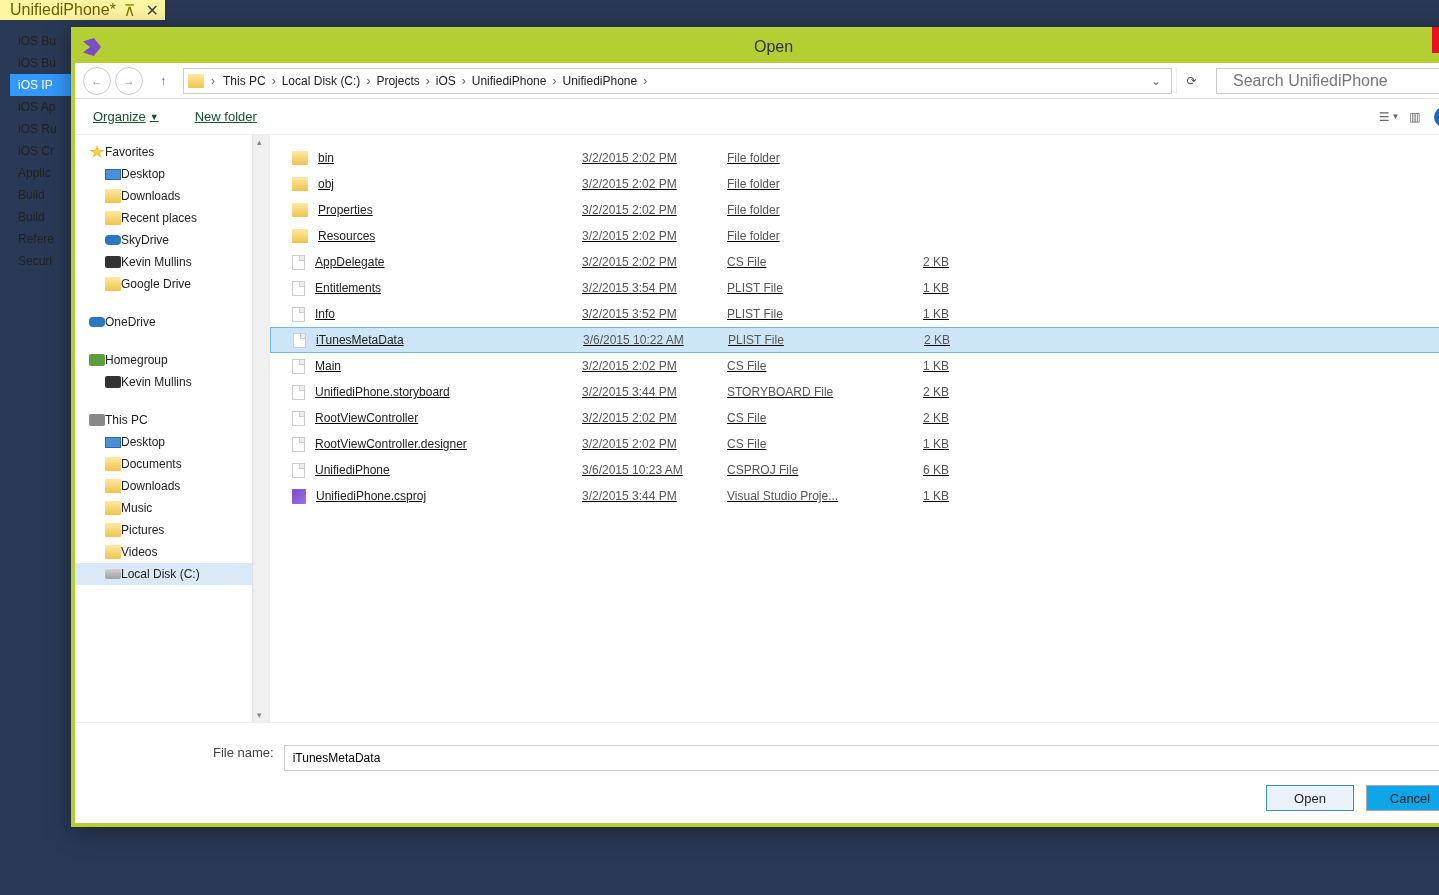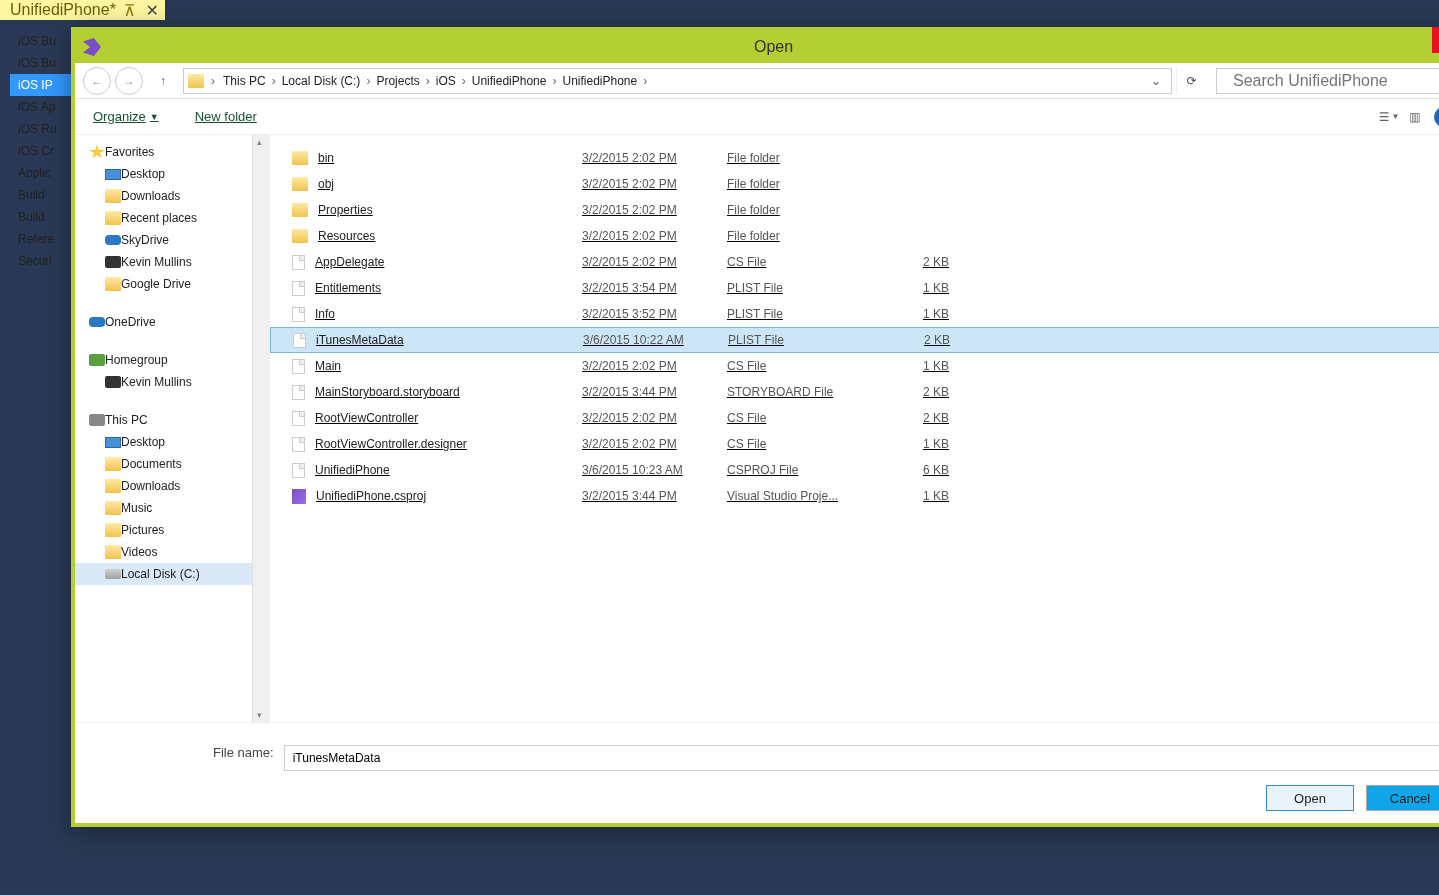--- a/index.html
+++ b/index.html
@@ -551,21 +551,21 @@
               <span class="ico file"></span>
               <span>Main</span>
             </div>
             <div class="col-date">3/2/2015 2:02 PM</div>
             <div class="col-type">CS File</div>
             <div class="col-size">1 KB</div>
           </div>
           <div class="row">
             <div class="col-name">
               <span class="ico file"></span>
-              <span>MainStoryboard.storyboard</span>
+              <span>UnifiediPhone.storyboard</span>
             </div>
             <div class="col-date">3/2/2015 3:44 PM</div>
             <div class="col-type">STORYBOARD File</div>
             <div class="col-size">2 KB</div>
           </div>
           <div class="row">
             <div class="col-name">
               <span class="ico file"></span>
               <span>RootViewController</span>
             </div>

